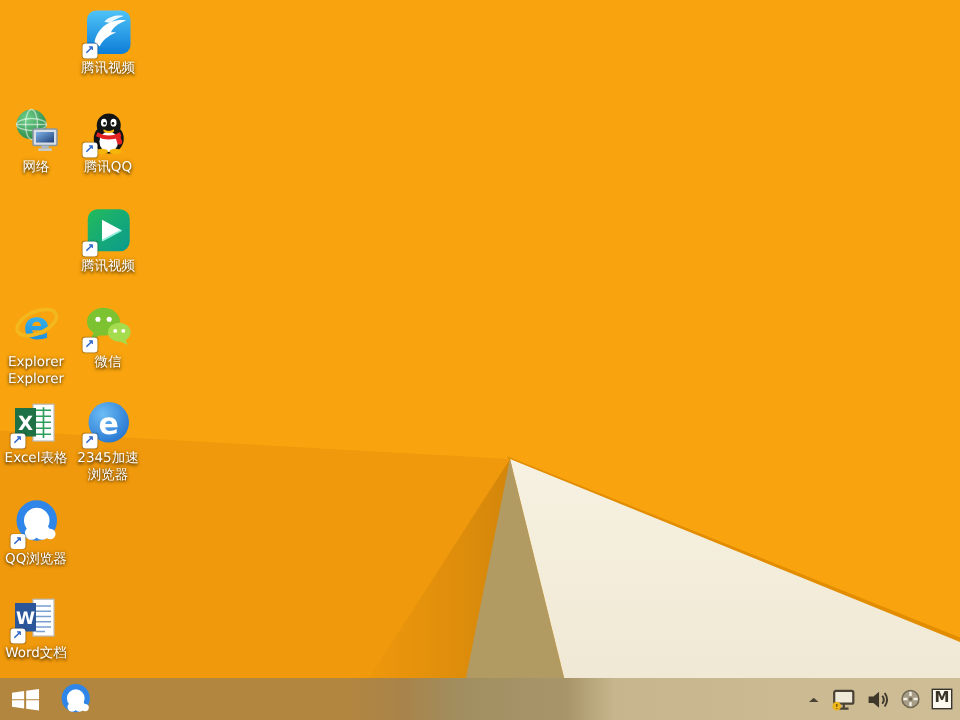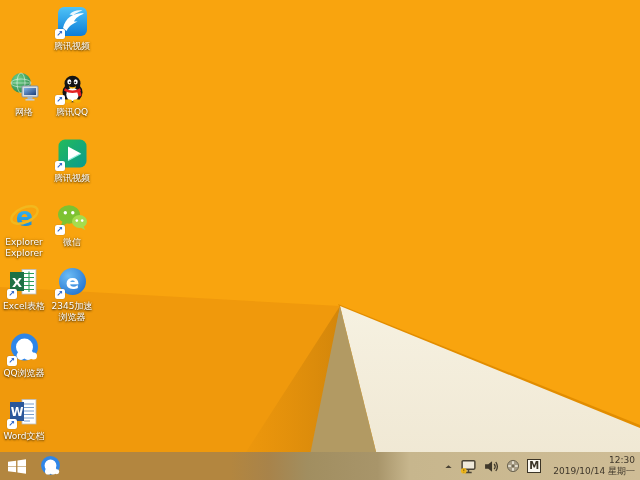--- a/index.html
+++ b/index.html
@@ -295,21 +295,17 @@
       <div class="trayicon">
         <svg width="14" height="14" viewBox="0 0 14 14">
           <circle cx="7" cy="7" r="5.6" fill="#a79d86" stroke="#6f6753"></circle>
           <path d="M7 2.2 V5 M7 9 V11.8 M2.2 7 H5 M9 7 H11.8" stroke="#f2eee2" stroke-width="1.6"></path>
           <circle cx="7" cy="7" r="1.2" fill="#6f6753"></circle>
         </svg>
       </div>
 
       <div class="ime">M</div>
 
-      <div class="clock">
-        <div>12:30</div>
-        <div>2019/10/14 星期一</div>
-      </div>
 
     </div>
   </div>
 
 </div>
 
 </body></html>

